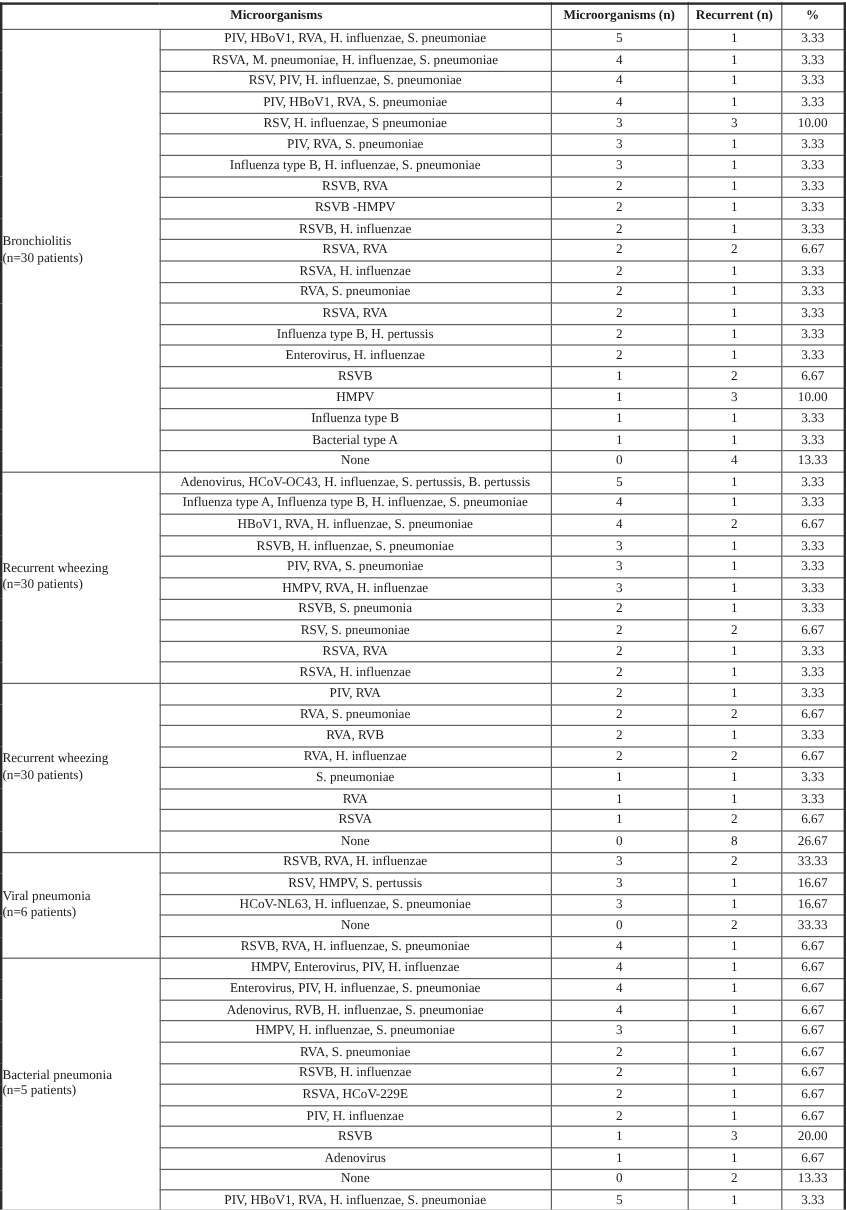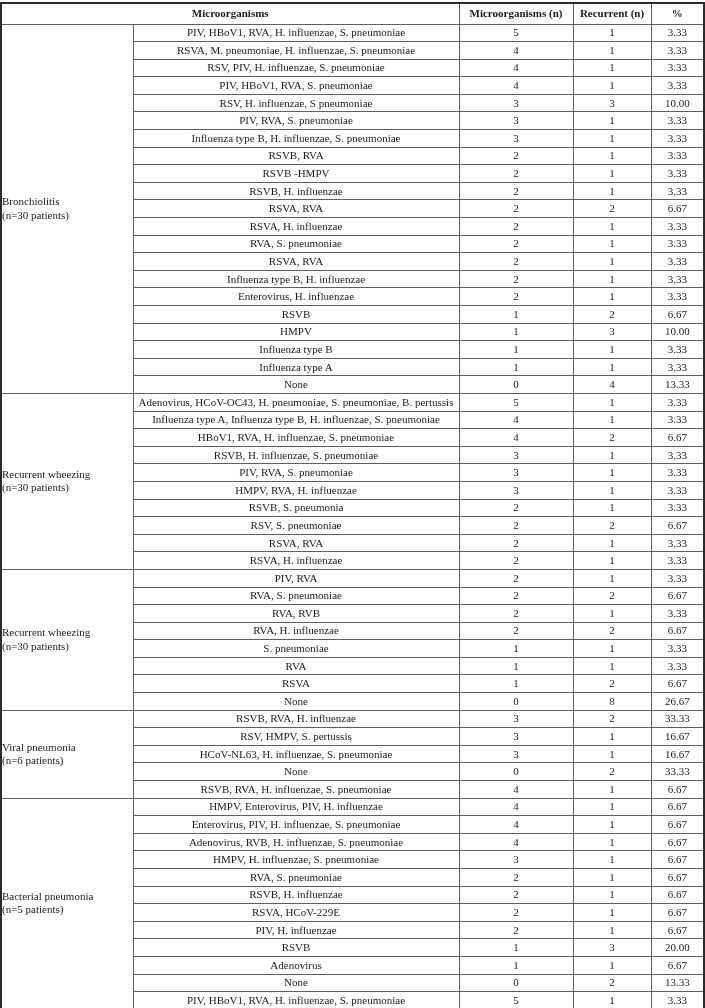--- a/index.html
+++ b/index.html
@@ -159,21 +159,21 @@
           <td class="num">1</td>
           <td class="num">3.33</td>
         </tr>
         <tr>
           <td class="micro">RSVA, RVA</td>
           <td class="num">2</td>
           <td class="num">1</td>
           <td class="num">3.33</td>
         </tr>
         <tr>
-          <td class="micro">Influenza type B, H. influenzae</td>
+          <td class="micro">Influenza type B, H. pertussis</td>
           <td class="num">2</td>
           <td class="num">1</td>
           <td class="num">3.33</td>
         </tr>
         <tr>
           <td class="micro">Enterovirus, H. influenzae</td>
           <td class="num">2</td>
           <td class="num">1</td>
           <td class="num">3.33</td>
         </tr>
@@ -189,37 +189,37 @@
           <td class="num">3</td>
           <td class="num">10.00</td>
         </tr>
         <tr>
           <td class="micro">Influenza type B</td>
           <td class="num">1</td>
           <td class="num">1</td>
           <td class="num">3.33</td>
         </tr>
         <tr>
-          <td class="micro">Influenza type A</td>
+          <td class="micro">Bacterial type A</td>
           <td class="num">1</td>
           <td class="num">1</td>
           <td class="num">3.33</td>
         </tr>
         <tr>
           <td class="micro">None</td>
           <td class="num">0</td>
           <td class="num">4</td>
           <td class="num">13.33</td>
         </tr>
         <tr class="group-start">
           <td rowspan="10" class="cond">
             <div>Recurrent wheezing</div>
             <div>(n=30 patients)</div>
           </td>
-          <td class="micro">Adenovirus, HCoV-OC43, H. pneumoniae, S. pneumoniae, B. pertussis</td>
+          <td class="micro">Adenovirus, HCoV-OC43, H. influenzae, S. pertussis, B. pertussis</td>
           <td class="num">5</td>
           <td class="num">1</td>
           <td class="num">3.33</td>
         </tr>
         <tr>
           <td class="micro">Influenza type A, Influenza type B, H. influenzae, S. pneumoniae</td>
           <td class="num">4</td>
           <td class="num">1</td>
           <td class="num">3.33</td>
         </tr>

